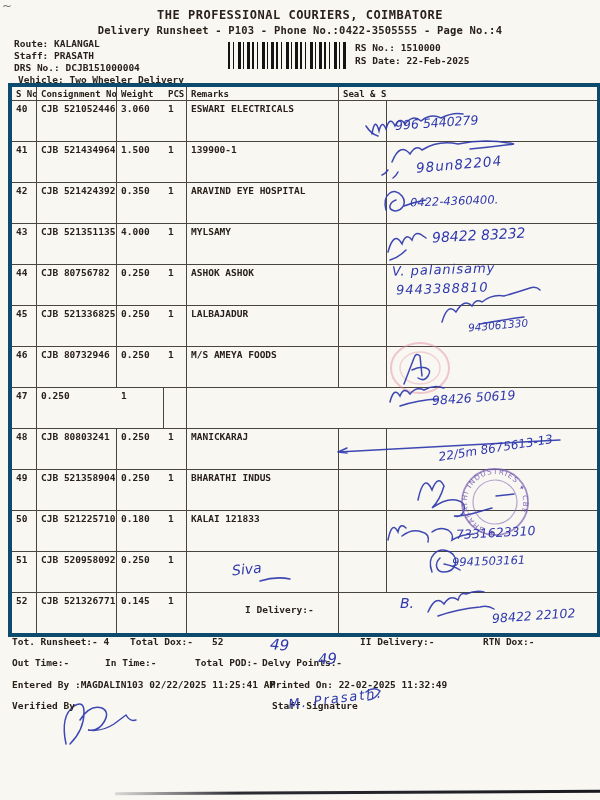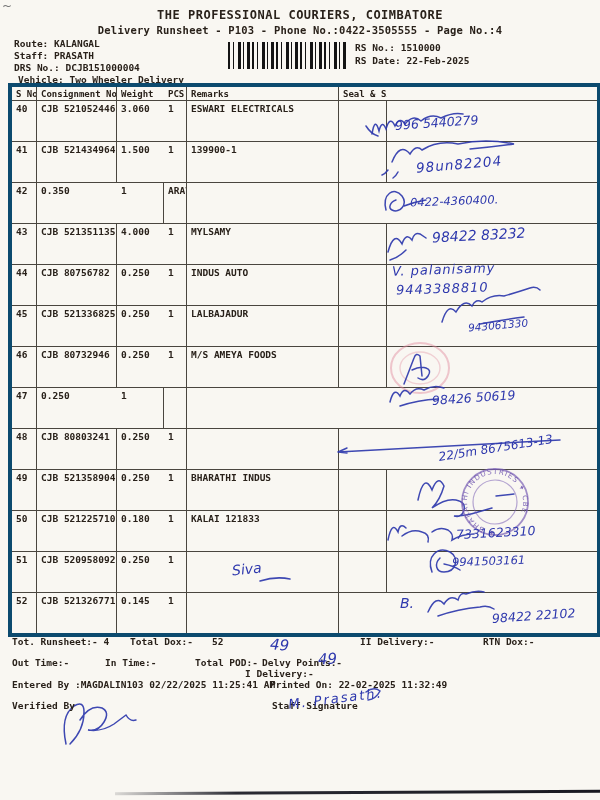--- a/index.html
+++ b/index.html
@@ -72,41 +72,42 @@
       <div class="td bR">41</div>
       <div class="td bR">CJB 521434964</div>
       <div class="td">1.500</div>
       <div class="td bR">1</div>
       <div class="td bR">139900-1</div>
       <div class="td bR"></div>
       <div class="td"></div>
     </div>
     <div class="tr body-row">
       <div class="td bR">42</div>
+      <div class="td bR">CJB 521424392</div>
       <div class="td">0.350</div>
       <div class="td bR">1</div>
       <div class="td bR">ARAVIND EYE HOSPITAL</div>
       <div class="td bR"></div>
       <div class="td"></div>
     </div>
     <div class="tr body-row">
       <div class="td bR">43</div>
       <div class="td bR">CJB 521351135</div>
       <div class="td">4.000</div>
       <div class="td bR">1</div>
       <div class="td bR">MYLSAMY</div>
       <div class="td bR"></div>
       <div class="td"></div>
     </div>
     <div class="tr body-row">
       <div class="td bR">44</div>
       <div class="td bR">CJB 80756782</div>
       <div class="td">0.250</div>
       <div class="td bR">1</div>
-      <div class="td bR">INDUS AUTO</div>
+      <div class="td bR">ASHOK ASHOK</div>
       <div class="td bR"></div>
       <div class="td"></div>
     </div>
     <div class="tr body-row">
       <div class="td bR">45</div>
       <div class="td bR">CJB 521336825</div>
       <div class="td">0.250</div>
       <div class="td bR">1</div>
       <div class="td bR">LALBAJADUR</div>
       <div class="td bR"></div>
@@ -126,20 +127,21 @@
       <div class="td">0.250</div>
       <div class="td bR">1</div>
       <div class="td bR"></div>
       <div class="td"></div>
     </div>
     <div class="tr body-row">
       <div class="td bR">48</div>
       <div class="td bR">CJB 80803241</div>
       <div class="td">0.250</div>
       <div class="td bR">1</div>
+      <div class="td bR">MANICKARAJ</div>
       <div class="td bR"></div>
       <div class="td"></div>
     </div>
     <div class="tr body-row">
       <div class="td bR">49</div>
       <div class="td bR">CJB 521358904</div>
       <div class="td">0.250</div>
       <div class="td bR">1</div>
       <div class="td bR">BHARATHI INDUS</div>
       <div class="td bR"></div>
@@ -232,21 +234,21 @@
   <div class="hw" style="left:438px;top:442px;font-size:12px;transform:rotate(-9deg)">22/5m 8675613-13</div>
   <div class="hw" style="left:456px;top:527px;font-size:12.5px;transform:rotate(-3deg)">7331623310</div>
   <div class="hw" style="left:232px;top:562px;font-size:14px;transform:rotate(-6deg)">Siva</div>
   <div class="hw" style="left:452px;top:556px;font-size:11.5px;transform:rotate(-2deg)">9941503161</div>
   <div class="hw" style="left:400px;top:596px;font-size:14px">B.</div>
   <div class="hw" style="left:492px;top:610px;font-size:12.5px;transform:rotate(-4deg)">98422 22102</div>
 
   <div class="abs mono meta" style="left:12px;top:636px">Tot. Runsheet:- 4</div>
   <div class="abs mono meta" style="left:130px;top:636px">Total Dox:-</div>
   <div class="abs mono meta" style="left:212px;top:636px">52</div>
-  <div class="abs mono meta" style="left:245px;top:668px">I Delivery:-</div>
+  <div class="abs mono meta" style="left:245px;top:604px">I Delivery:-</div>
   <div class="hw" style="left:270px;top:638px;font-size:15px;transform:rotate(4deg)">49</div>
   <div class="abs mono meta" style="left:360px;top:636px">II Delivery:-</div>
   <div class="abs mono meta" style="left:483px;top:636px">RTN Dox:-</div>
 
   <div class="abs mono meta" style="left:12px;top:657px">Out Time:-</div>
   <div class="abs mono meta" style="left:105px;top:657px">In Time:-</div>
   <div class="abs mono meta" style="left:195px;top:657px">Total POD:-</div>
   <div class="abs mono meta" style="left:262px;top:657px">Delvy Points:-</div>
   <div class="hw" style="left:318px;top:652px;font-size:15px;transform:rotate(-3deg)">49</div>
 

